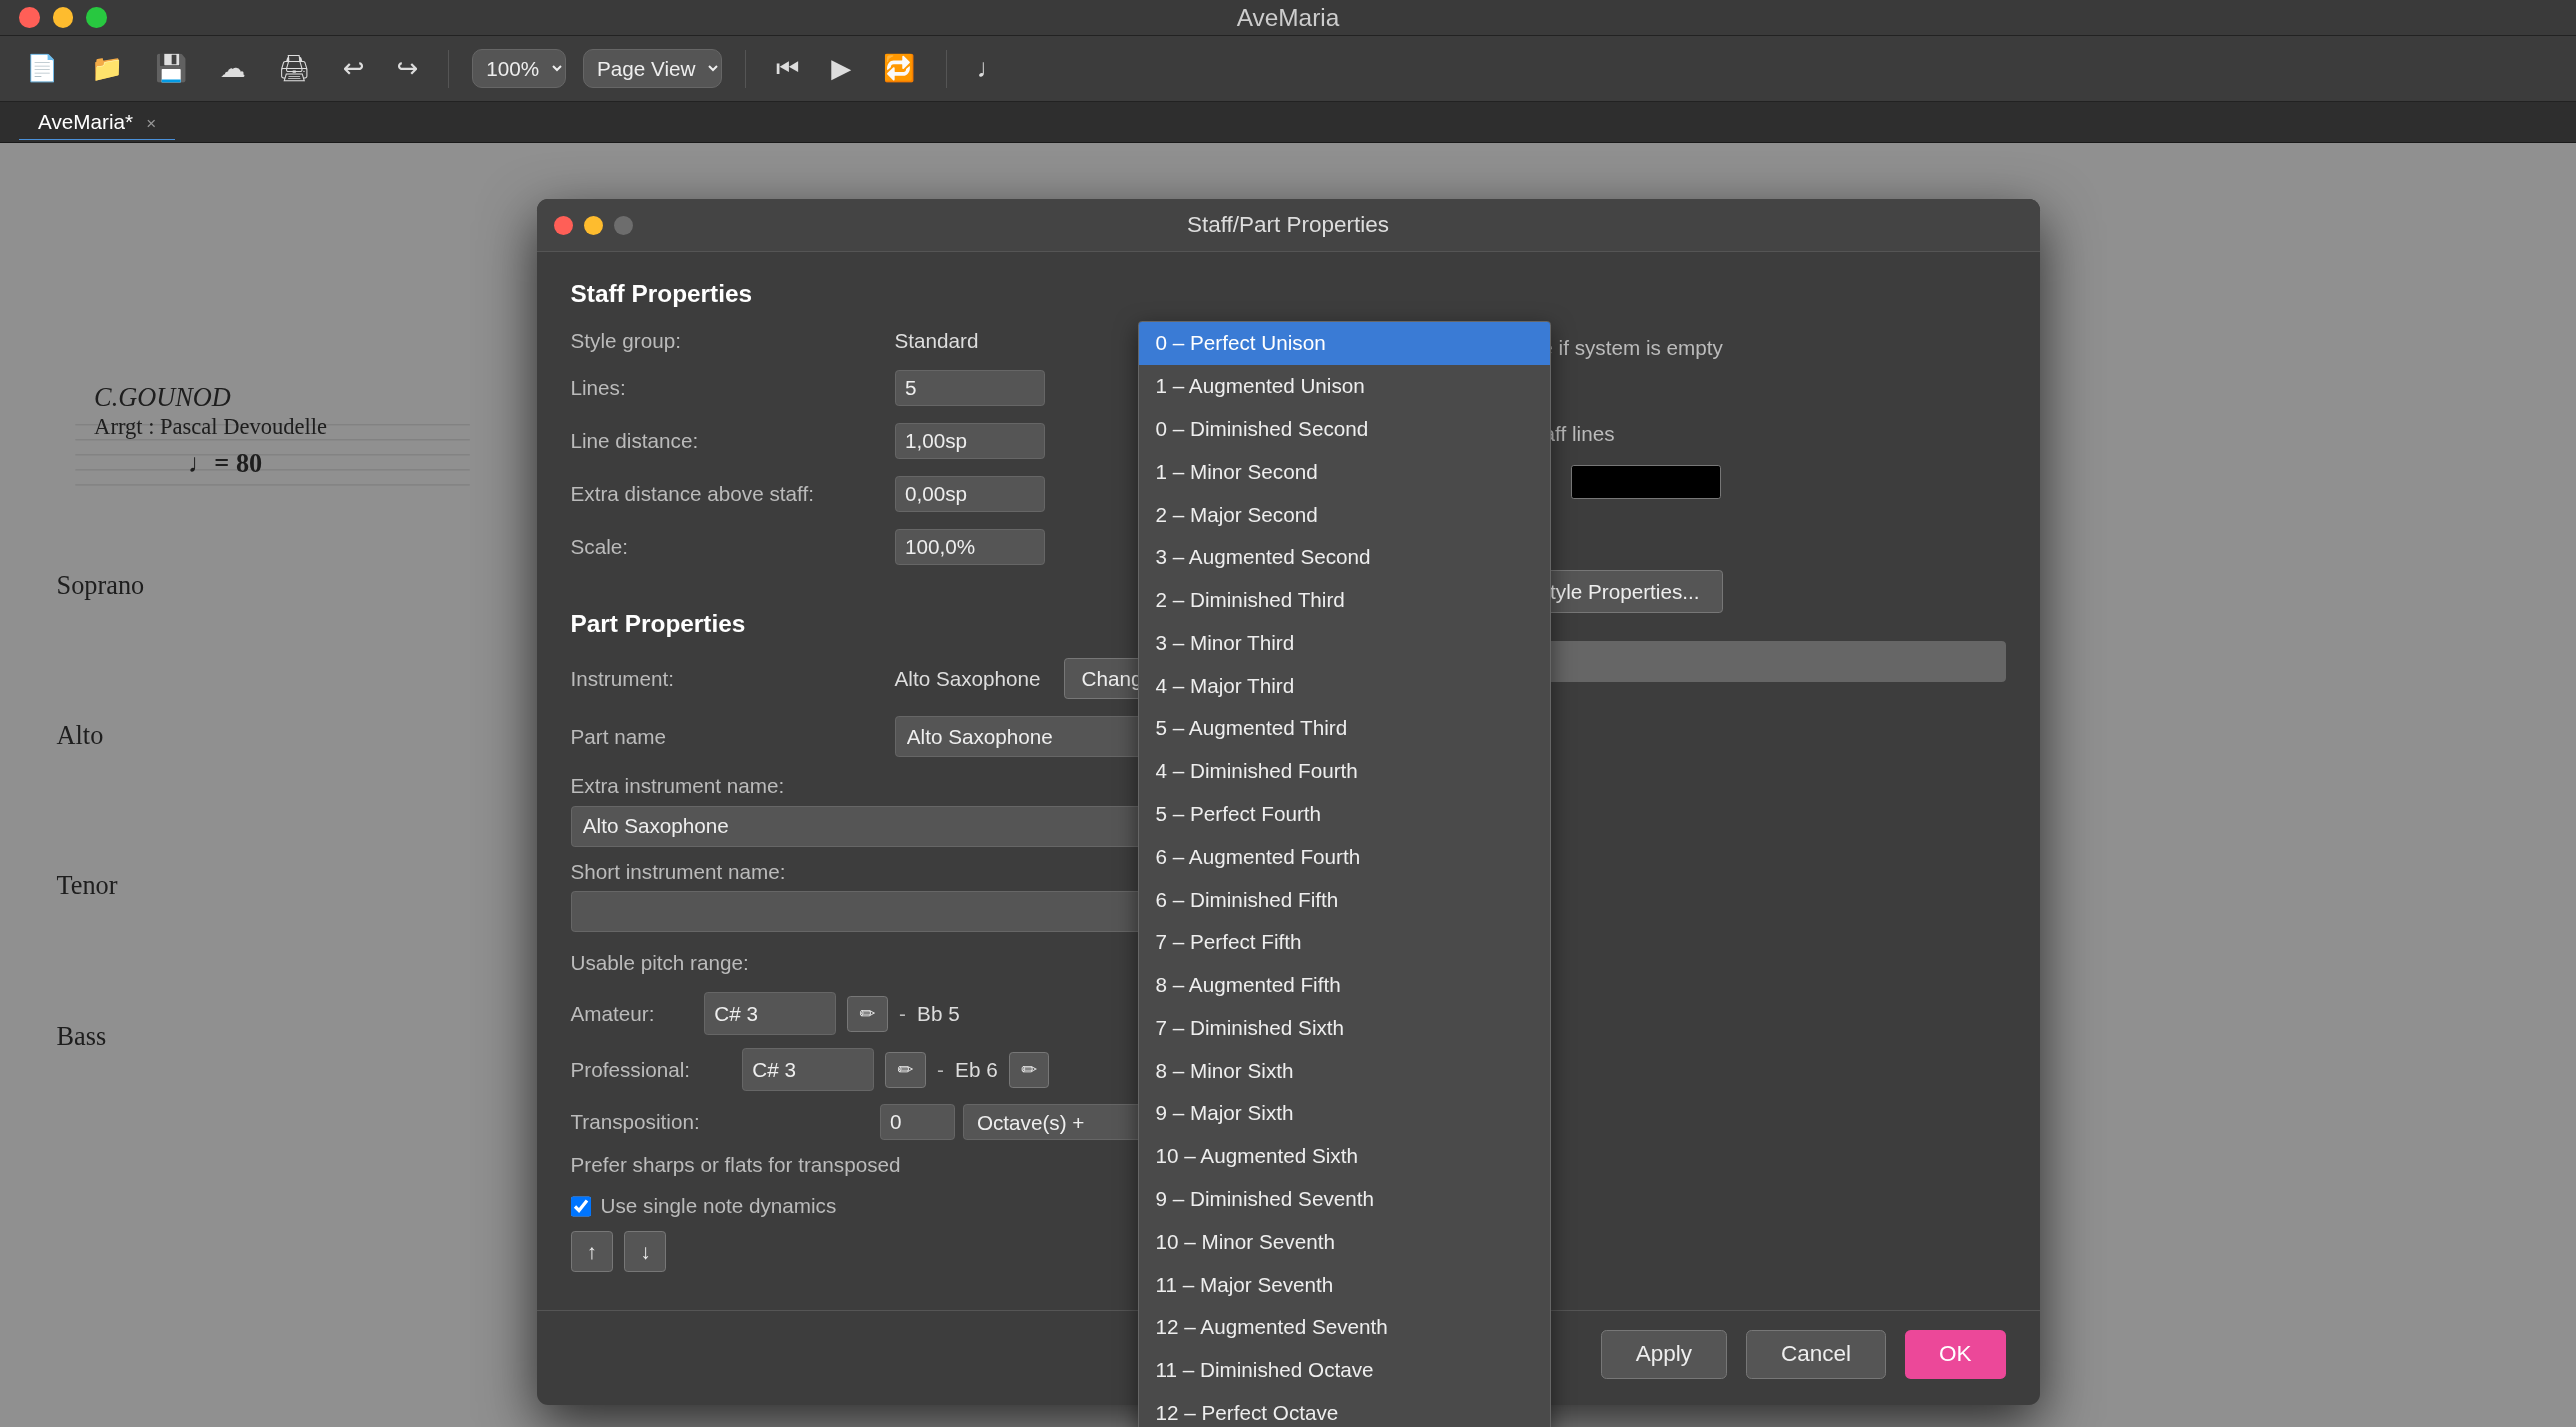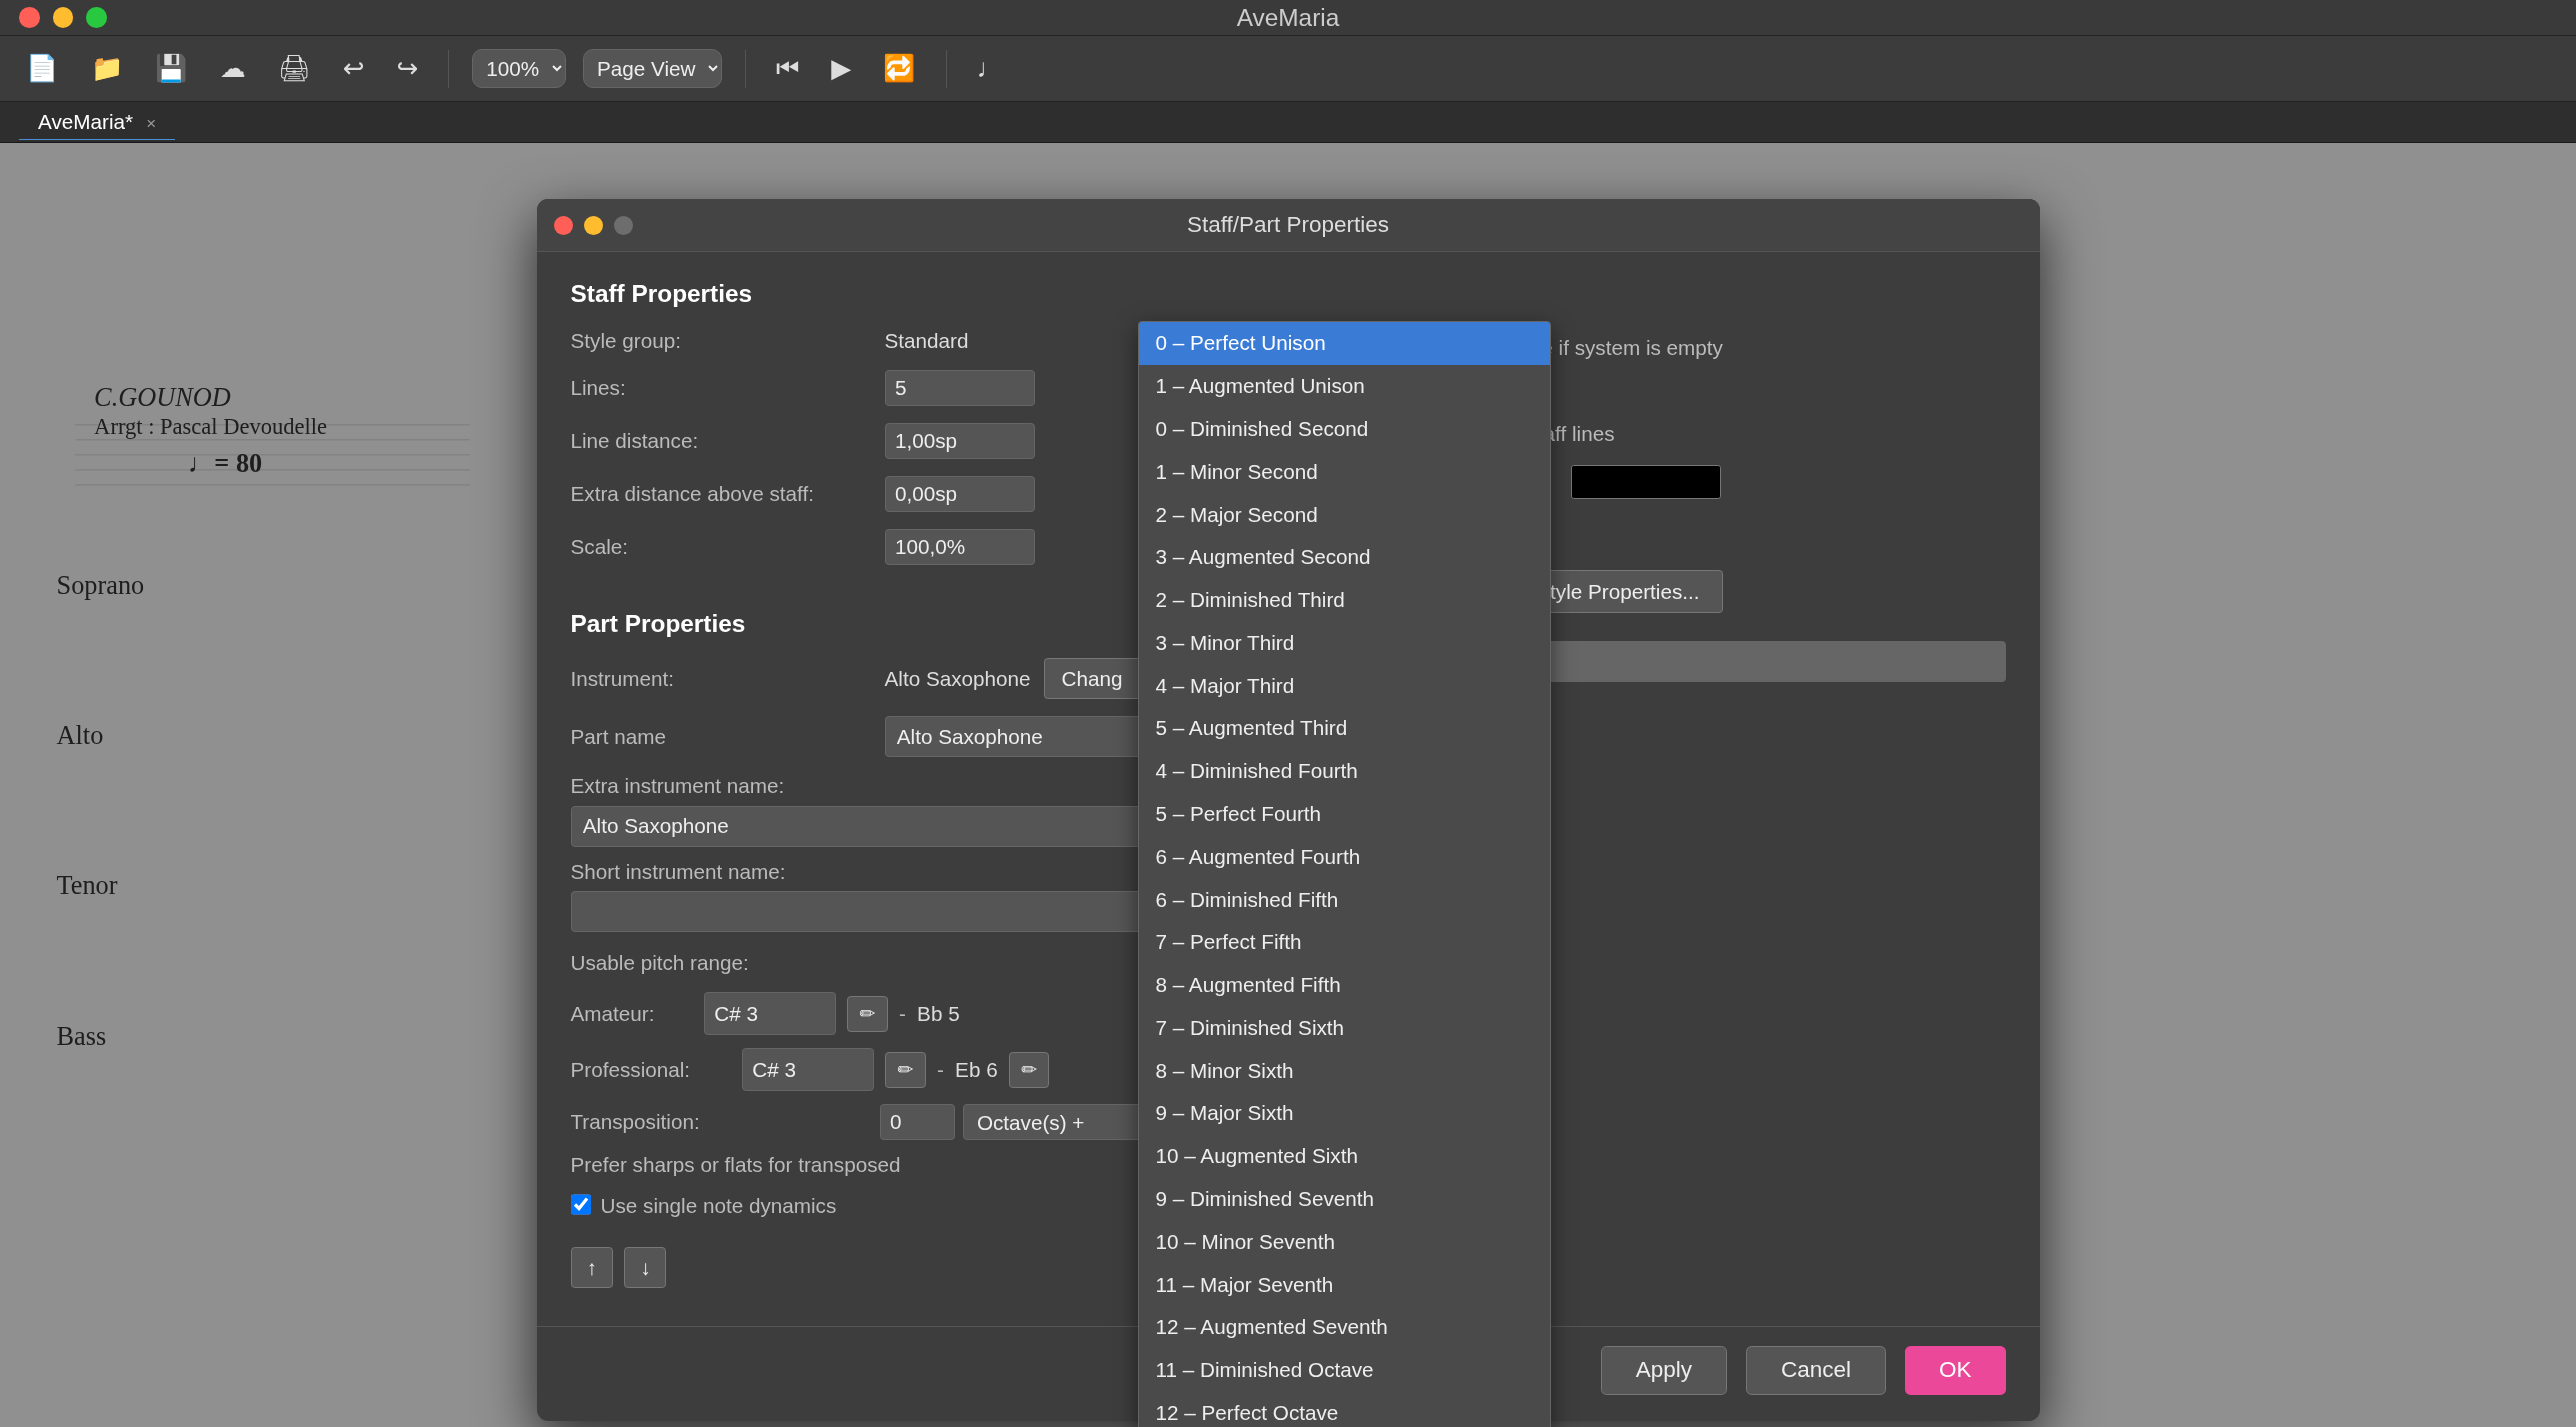--- a/index.html
+++ b/index.html
@@ -181,21 +181,21 @@
       color: #fff;
       font-size: 24.4px;
       font-weight: bold;
       margin-bottom: 20.7px;
     }
 
     .form-row {
       display: flex;
       align-items: center;
       margin-bottom: 17px;
-      gap: 13px;
+      gap: 23px;
     }
     .form-label {
       color: #bbb;
       font-size: 20.7px;
       min-width: 301px;
     }
     .form-value {
       color: #ddd;
       font-size: 20.7px;
     }
@@ -303,23 +303,23 @@
       border-radius: 3.8px;
       color: #eee;
       font-size: 20.7px;
       padding: 3.8px 9.4px;
       height: 36px;
       width: 263px;
     }
 
     .checkbox-row {
       display: flex;
-      align-items: flex-start;
+      align-items: center;
       gap: 9.4px;
-      margin-bottom: 29px;
+      margin-bottom: 13px;
     }
     .checkbox-row input[type=checkbox] {
       width: 20.7px; height: 20.7px;
     }
     .checkbox-label {
       color: #bbb;
       font-size: 20.7px;
     }
 
     

